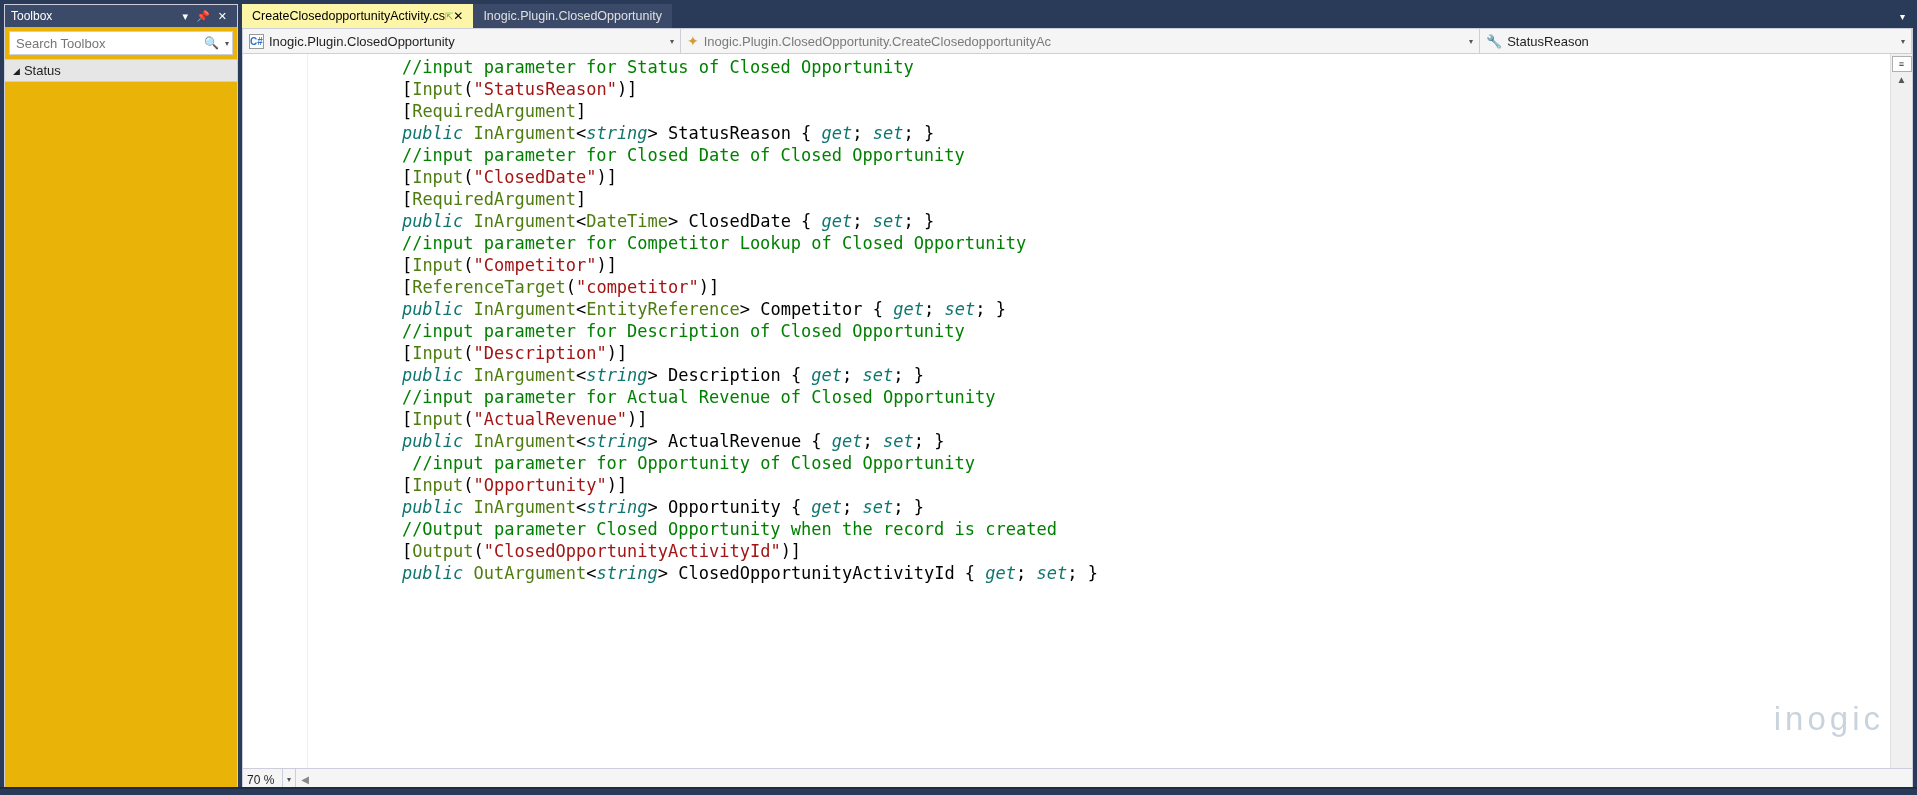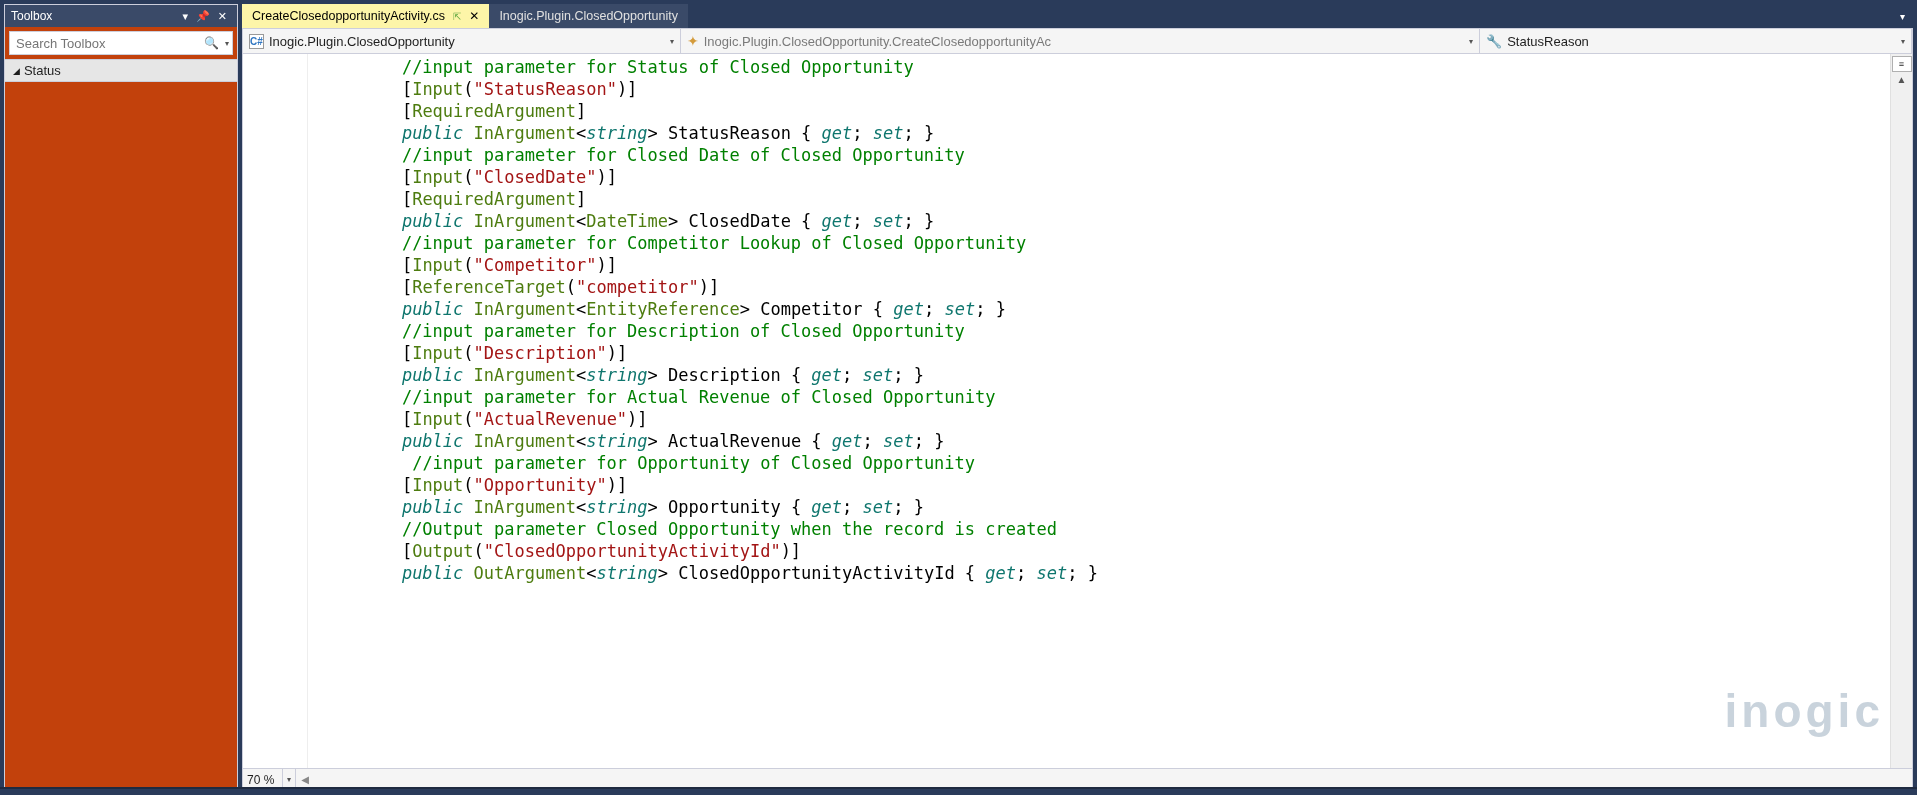--- a/index.html
+++ b/index.html
@@ -9,21 +9,21 @@
     background: #2a3b5a;
     width: 1917px;
     height: 795px;
     overflow: hidden;
     color: #1e1e1e;
   }
   .main-layout { display: flex; height: 100%; padding: 4px; gap: 4px; }
   
   .toolbox {
     width: 234px;
-    background: #c2410c;
+    background: #eab308;
     border: 1px solid #cccedb;
     display: flex;
     flex-direction: column;
   }
   .toolbox-header {
     background: #3a4a68;
     color: #fff;
     display: flex;
     align-items: center;
     padding: 2px 6px;
@@ -81,21 +81,20 @@
     display: flex;
     align-items: stretch;
     height: 24px;
     background: #2a3b5a;
   }
   .tab {
     display: flex;
     align-items: center;
     padding: 0 10px;
     font-size: 12.5px;
-    gap: 8px;
     cursor: pointer;
   }
   .tab.active { background: #fdf5a8; color: #000; }
   .tab.inactive { background: #3a4a68; color: #e0e0e0; }
   .tab .pin { font-size: 10px; color: #6a4; }
   .tab .close { font-size: 12px; }
   .tab-row .overflow-chev {
     margin-left: auto;
     color: #fff;
     padding: 0 8px;
@@ -220,22 +219,22 @@
     align-items: center;
   }
   .zoom-bar .chev { font-size: 8px; color: #555; padding: 0 4px; border-right: 1px solid #cccedb; height: 100%; display: flex; align-items: center; cursor: pointer;}
   .hscroll { flex: 1; height: 100%; display: flex; align-items: center; padding: 0 2px;}
   .hscroll .ar { width: 14px; text-align: center; color: #888; font-size: 10px;}
 
   .watermark {
     position: absolute;
     right: 28px;
     bottom: 30px;
-    font-size: 46px;
-    font-weight: 700;
+    font-size: 33px;
+    font-weight: 400;
     letter-spacing: 4px;
     color: rgba(100, 130, 155, 0.35);
     font-family: "Segoe UI", sans-serif;
     pointer-events: none;
   }
   .status-bar {
     position: absolute;
     left: 0; right: 0; bottom: 0;
     height: 8px;
     background: #2a3b5a;

